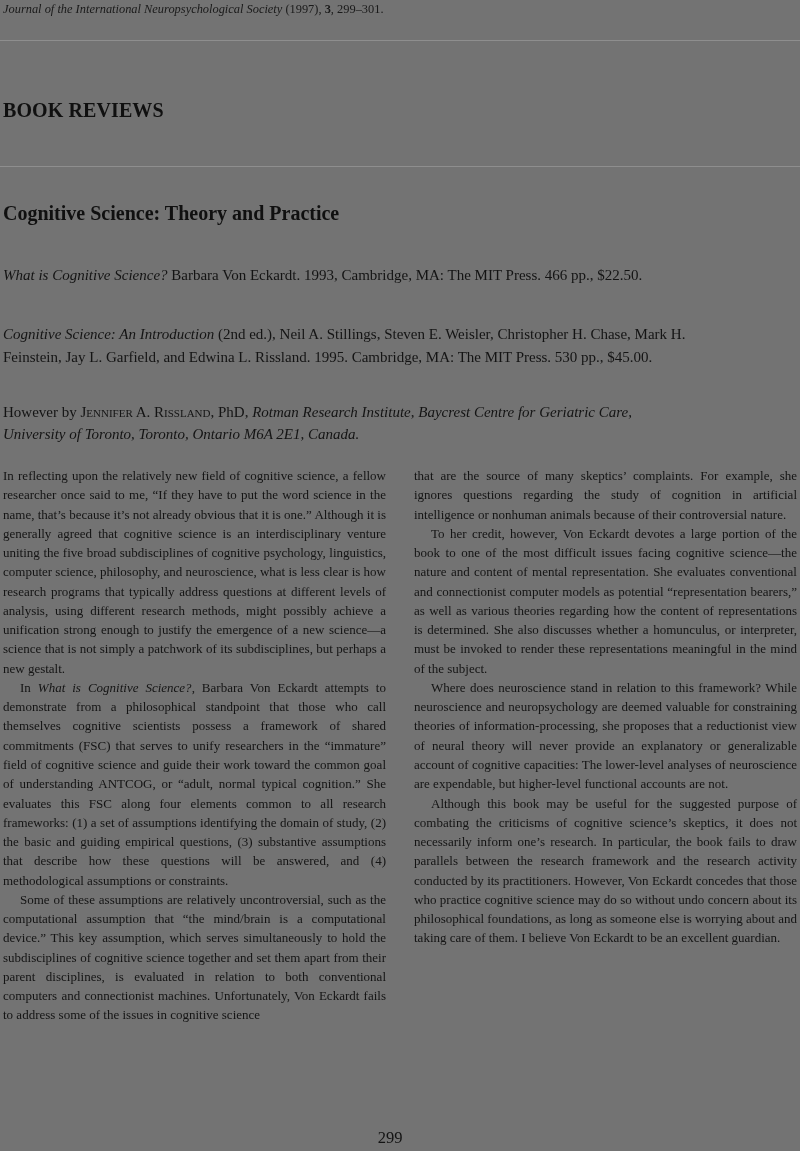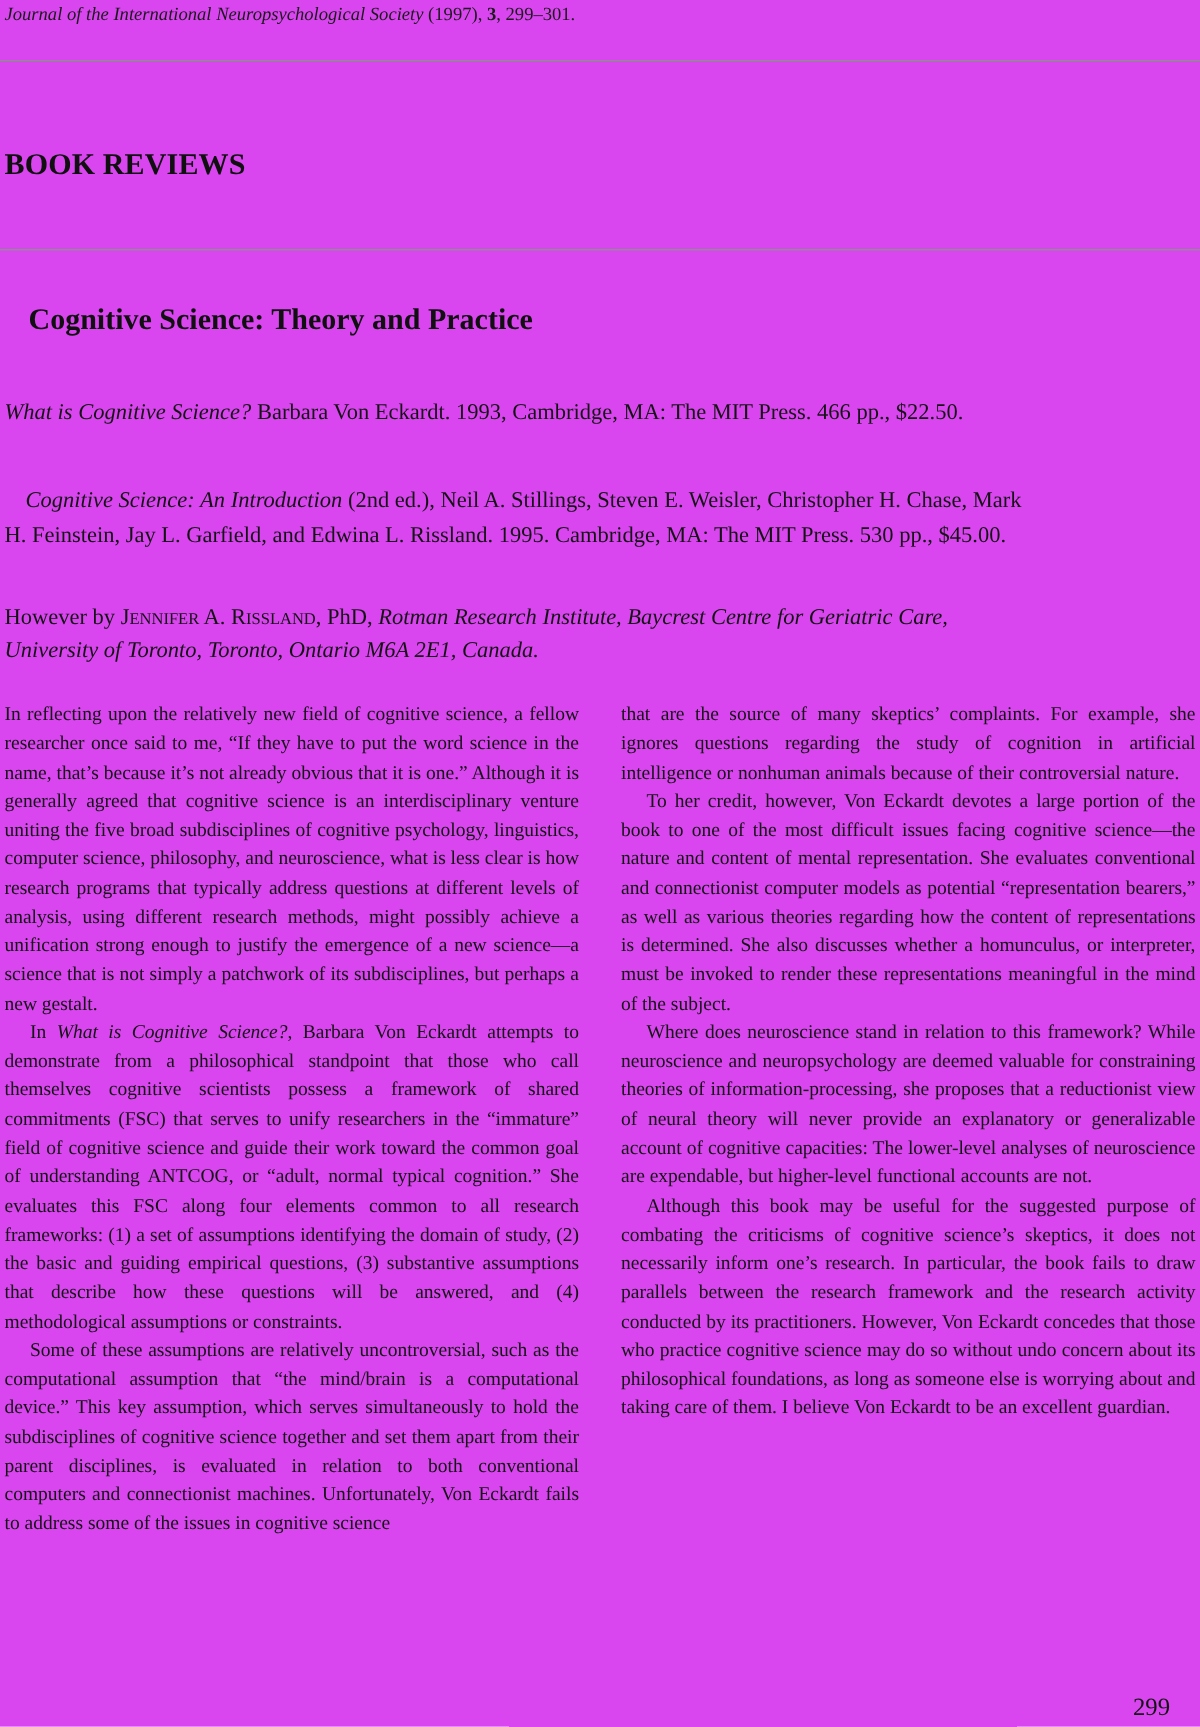--- a/index.html
+++ b/index.html
@@ -3,36 +3,36 @@
 <meta charset="utf-8">
 <style>
   * { margin:0; padding:0; box-sizing:border-box; }
   html, body { background:#ffffff; }
   body {
     width:800px; height:1151px; position:relative; overflow:hidden;
     font-family:"Liberation Serif", "DejaVu Serif", serif;
     color:#141414;
     -webkit-font-smoothing:antialiased;
   }
-  .page { position:absolute; inset:0; background:#d946ef; }
+  .page { position:absolute; inset:0; background:#737373; }
 
   .masthead { position:absolute; left:3px; top:2px; font-size:12.4px; line-height:14.4px; color:#1a1a1a; }
 
   .rule { position:absolute; left:0; right:0; border:none; border-top:1.5px solid #8e8e8e; height:0; }
   .rule-top { top:40px; }
   .rule-mid { top:166px; }
 
   .section-heading {
     position:absolute; left:3px; top:52px;
     font-size:20px; font-weight:bold; letter-spacing:0.1px; color:#101010;margin-top:47px;
   }
 
   .review-title {
     position:absolute; left:3px; top:202px;
-    font-size:20px; font-weight:bold; color:#101010;margin-left:16px;
+    font-size:20px; font-weight:bold; color:#101010;
   }
 
   .intro {
     position:absolute; left:3px; width:688px;
     font-size:15px; line-height:23.3px; color:#141414;
   }
   .book-1 { top:264px; }
   .book-2 { top:323px; }
   .reviewer { top:401px; line-height:22px; }
 
@@ -43,21 +43,21 @@
   .col {
     width:383px;
     font-size:13px; line-height:19.26px;
     text-align:justify; hyphens:auto;
   }
   .body-para { text-align:justify; }
   .body-para.indent { text-indent:17px; }
 
   .page-footer {
     position:absolute; left:0; top:1128px; width:780px;
-    text-align:right;
+    text-align:center;
   }
   .page-number { font-size:16.5px; color:#141414; }
 </style>
 </head>
 <body>
 
 <div class="page">
 
   <header class="masthead">
     <div class="masthead-line"><span style="font-style: italic;">Journal of the International Neuropsychological Society</span><span> (1997), </span><span style="font-weight: bold;">3</span><span>, 299–301.</span></div>
@@ -66,21 +66,21 @@
   <hr class="rule rule-top">
 
   <h1 class="section-heading">BOOK REVIEWS</h1>
 
   <hr class="rule rule-mid">
 
   <h2 class="review-title">Cognitive Science: Theory and Practice</h2>
 
   <p class="intro book-1"><span style="font-style: italic;">What is Cognitive Science?</span><span> Barbara Von Eckardt. 1993, Cambridge, MA: The MIT Press. 466 pp., $22.50.</span></p>
 
-  <p class="intro book-2"><span style="font-style: italic; margin-left: 14px;">Cognitive Science: An Introduction</span><span> (2nd ed.), Neil A. Stillings, Steven E. Weisler, Christopher H. Chase, Mark H. Feinstein, Jay L. Garfield, and Edwina L. Rissland. 1995. Cambridge, MA: The MIT Press. 530 pp., $45.00.</span></p>
+  <p class="intro book-2"><span style="font-style: italic;">Cognitive Science: An Introduction</span><span> (2nd ed.), Neil A. Stillings, Steven E. Weisler, Christopher H. Chase, Mark H. Feinstein, Jay L. Garfield, and Edwina L. Rissland. 1995. Cambridge, MA: The MIT Press. 530 pp., $45.00.</span></p>
 
   <p class="intro reviewer"><span>However by </span><span style="font-variant: small-caps;">Jennifer A. Rissland</span><span>, PhD, </span><span style="font-style: italic;">Rotman Research Institute, Baycrest Centre for Geriatric Care, University of Toronto, Toronto, Ontario M6A 2E1, Canada.</span></p>
 
   <main class="columns">
     <div class="col">
       <p class="body-para"><span>In reflecting upon the relatively new field of cognitive science, a fellow researcher once said to me, “If they have to put the word science in the name, that’s because it’s not already obvious that it is one.” Although it is generally agreed that cognitive science is an interdisciplinary venture uniting the five broad subdisciplines of cognitive psychology, linguistics, computer science, philosophy, and neuroscience, what is less clear is how research programs that typically address questions at different levels of analysis, using different research methods, might possibly achieve a unification strong enough to justify the emergence of a new science—a science that is not simply a patchwork of its subdisciplines, but perhaps a new gestalt.</span></p>
       <p class="body-para indent"><span>In </span><span style="font-style: italic;">What is Cognitive Science?</span><span>, Barbara Von Eckardt attempts to demonstrate from a philosophical standpoint that those who call themselves cognitive scientists possess a framework of shared commitments (FSC) that serves to unify researchers in the “immature” field of cognitive science and guide their work toward the common goal of understanding ANTCOG, or “adult, normal typical cognition.” She evaluates this FSC along four elements common to all research frameworks: (1) a set of assumptions identifying the domain of study, (2) the basic and guiding empirical questions, (3) substantive assumptions that describe how these questions will be answered, and (4) methodological assumptions or constraints.</span></p>
       <p class="body-para indent"><span>Some of these assumptions are relatively uncontroversial, such as the computational assumption that “the mind/brain is a computational device.” This key assumption, which serves simultaneously to hold the subdisciplines of cognitive science together and set them apart from their parent disciplines, is evaluated in relation to both conventional computers and connectionist machines. Unfortunately, Von Eckardt fails to address some of the issues in cognitive science</span></p>
     </div>
     <div class="col">

